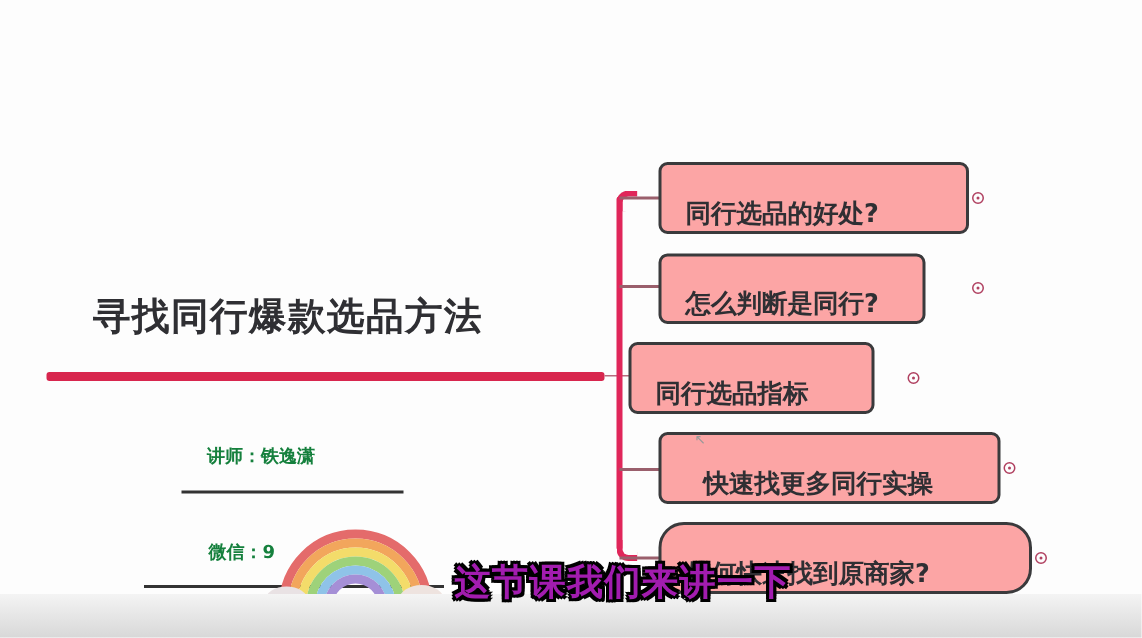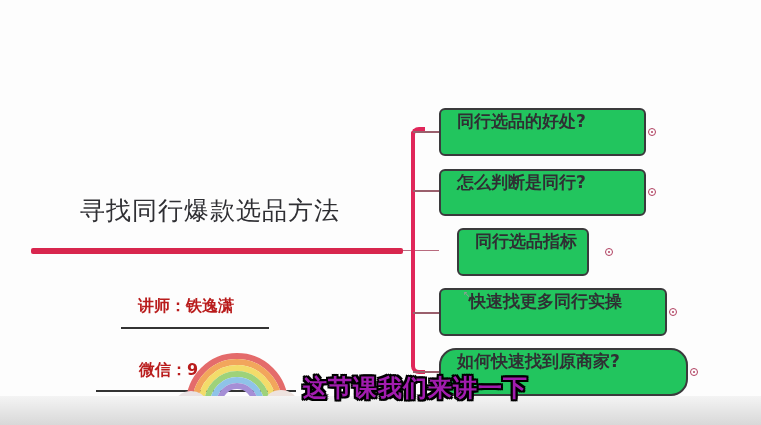--- a/index.html
+++ b/index.html
@@ -1,30 +1,30 @@
 <!DOCTYPE html>
 <html><head>
 <meta charset="utf-8">
 <style>
   html, body { margin:0; padding:0; }
   body { width:761px; height:425px; overflow:hidden; background:#fdfdfd; position:relative;
          font-family:"DejaVu Sans", "Liberation Sans", sans-serif; }
   .canvas { position:absolute; left:0; top:0; width:761px; height:425px; }
-  .title { position:absolute; left:80px; top:194px; font-size:25px; font-weight:normal; color:#2f2f33; letter-spacing:1px; white-space:nowrap; }
+  .title { position:absolute; left:62px; top:194px; font-size:25px; font-weight:bold; color:#2f2f33; letter-spacing:1px; white-space:nowrap; }
   .main-line { position:absolute; left:31px; top:248px; width:372px; height:6px; background:#d8264e; border-radius:2px; }
   .connector { position:absolute; left:403px; top:250px; width:36px; height:1px; background:#b86b7e; }
   .trunk { position:absolute; left:411px; top:131px; width:4px; height:236px; background:#e0265a; border-radius:2px; }
   .branch { position:absolute; height:2px; background:#9a5f6c; left:413px; }
   .branch-curve { position:absolute; left:411px; width:10px; height:10px; border:4px solid #e0265a; border-right:none; border-bottom:none; border-radius:8px 0 0 0; }
   .branch-curve.bottom { border-top:none; border-bottom:4px solid #e0265a; border-radius:0 0 0 8px; }
-  .node { position:absolute; border:2px solid #3a3a3c; border-radius:6px; background:#22c55e; box-sizing:border-box;
-          font-size:17px; font-weight:bold; color:#2f2f33; display:flex; align-items:flex-start; padding-left:16px; white-space:nowrap; }
+  .node { position:absolute; border:2px solid #3a3a3c; border-radius:6px; background:#fca5a5; box-sizing:border-box;
+          font-size:17px; font-weight:bold; color:#2f2f33; display:flex; align-items:flex-end; padding-left:16px; white-space:nowrap; }
   .expand { position:absolute; width:8px; height:8px; border:1px solid #b04060; border-radius:50%; box-sizing:border-box; }
   .expand::after { content:""; position:absolute; left:2px; top:2px; width:2px; height:2px; background:#b04060; border-radius:50%; }
-  .info { position:absolute; font-size:16px; font-weight:bold; color:#b91c1c; white-space:nowrap; }
+  .info { position:absolute; font-size:12px; font-weight:bold; color:#15803d; white-space:nowrap; }
   .info-line { position:absolute; height:2px; background:#333; }
   .rainbow { position:absolute; left:175px; top:338px; width:125px; height:80px; }
   .subtitle-band { position:absolute; left:0; top:396px; width:761px; height:29px; background:linear-gradient(#f4f4f4,#d8d8d8); }
   .subtitle { position:absolute; left:303px; top:372px; font-size:24px; font-weight:bold; color:#a21caf; white-space:nowrap;
               text-shadow: -2px -2px 0 #000, 2px -2px 0 #000, -2px 2px 0 #000, 2px 2px 0 #000, 0 2px 0 #000, 0 -2px 0 #000, 2px 0 0 #000, -2px 0 0 #000; letter-spacing:1px; }
   .cursor { position:absolute; left:463px; top:289px; font-size:9px; color:#999; }
 </style>
 </head>
 <body>
 
@@ -41,26 +41,26 @@
   <div class="branch" style="top:131px; width:28px;"></div>
   <div class="branch" style="top:190px; width:28px;"></div>
   <div class="branch" style="top:312px; width:28px;"></div>
   <div class="branch" style="top:371px; width:28px;"></div>
 
   <div class="node" style="left:439px; top:108px; width:207px; height:48px;">
     <span>同行选品的好处?</span>
   </div>
   <div class="expand" style="left:648px; top:128px;"></div>
 
-  <div class="node" style="left:439px; top:169px; width:207px; height:47px;">
+  <div class="node" style="left:439px; top:169px; width:178px; height:47px;">
     <span>怎么判断是同行?</span>
   </div>
   <div class="expand" style="left:648px; top:188px;"></div>
 
-  <div class="node" style="left:457px; top:228px; width:132px; height:48px;">
+  <div class="node" style="left:419px; top:228px; width:164px; height:48px;">
     <span>同行选品指标</span>
   </div>
   <div class="expand" style="left:605px; top:248px;"></div>
 
   <div class="node" style="left:439px; top:288px; width:228px; height:48px;padding-left:28px;">
     <span>快速找更多同行实操</span>
   </div>
   <div class="expand" style="left:669px; top:308px;"></div>
 
   <div class="node" style="left:439px; top:348px; width:249px; height:48px;border-radius:17px;">

